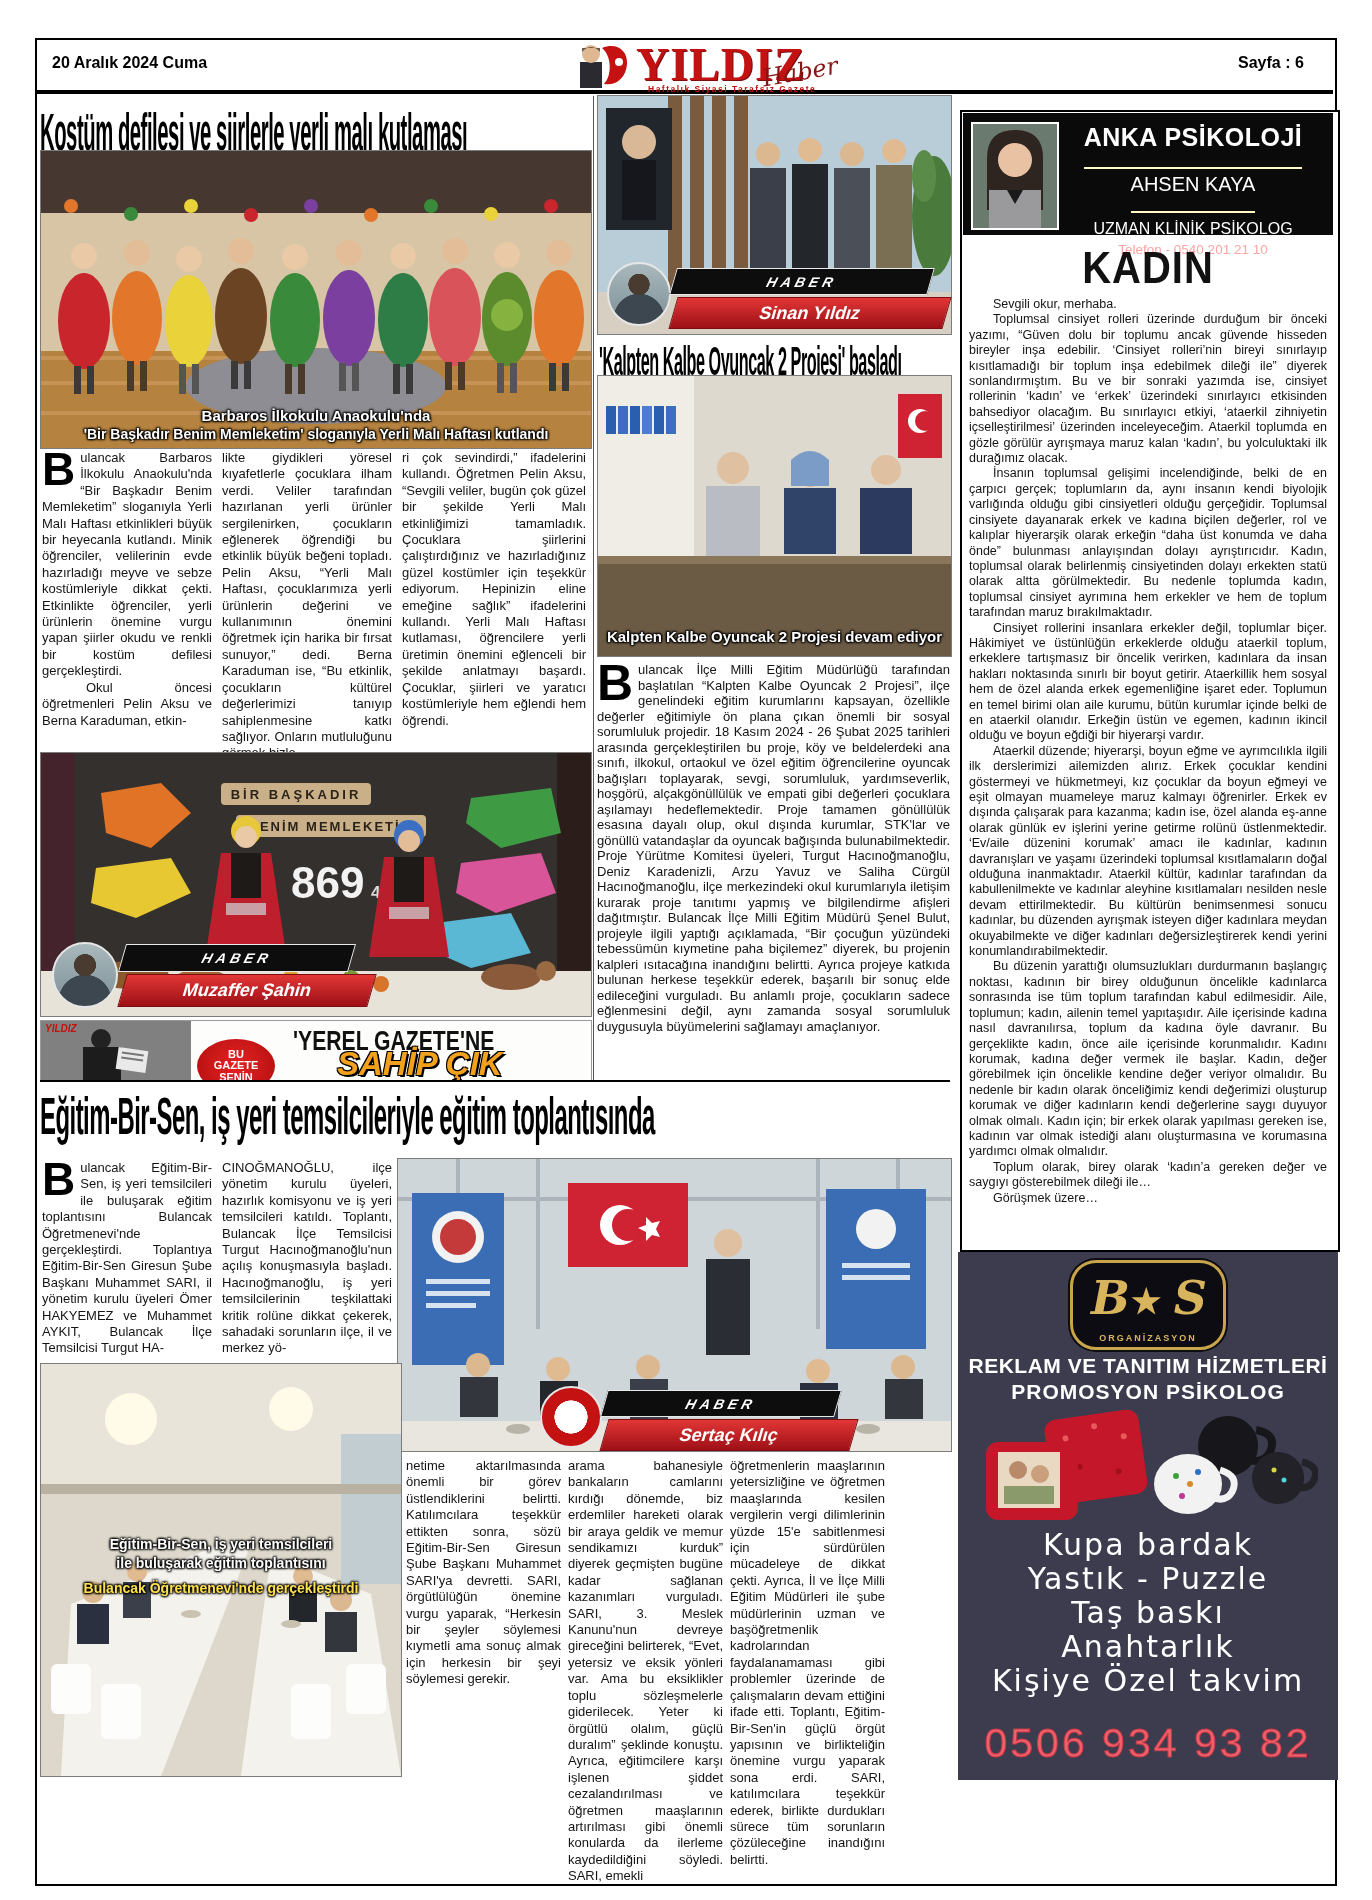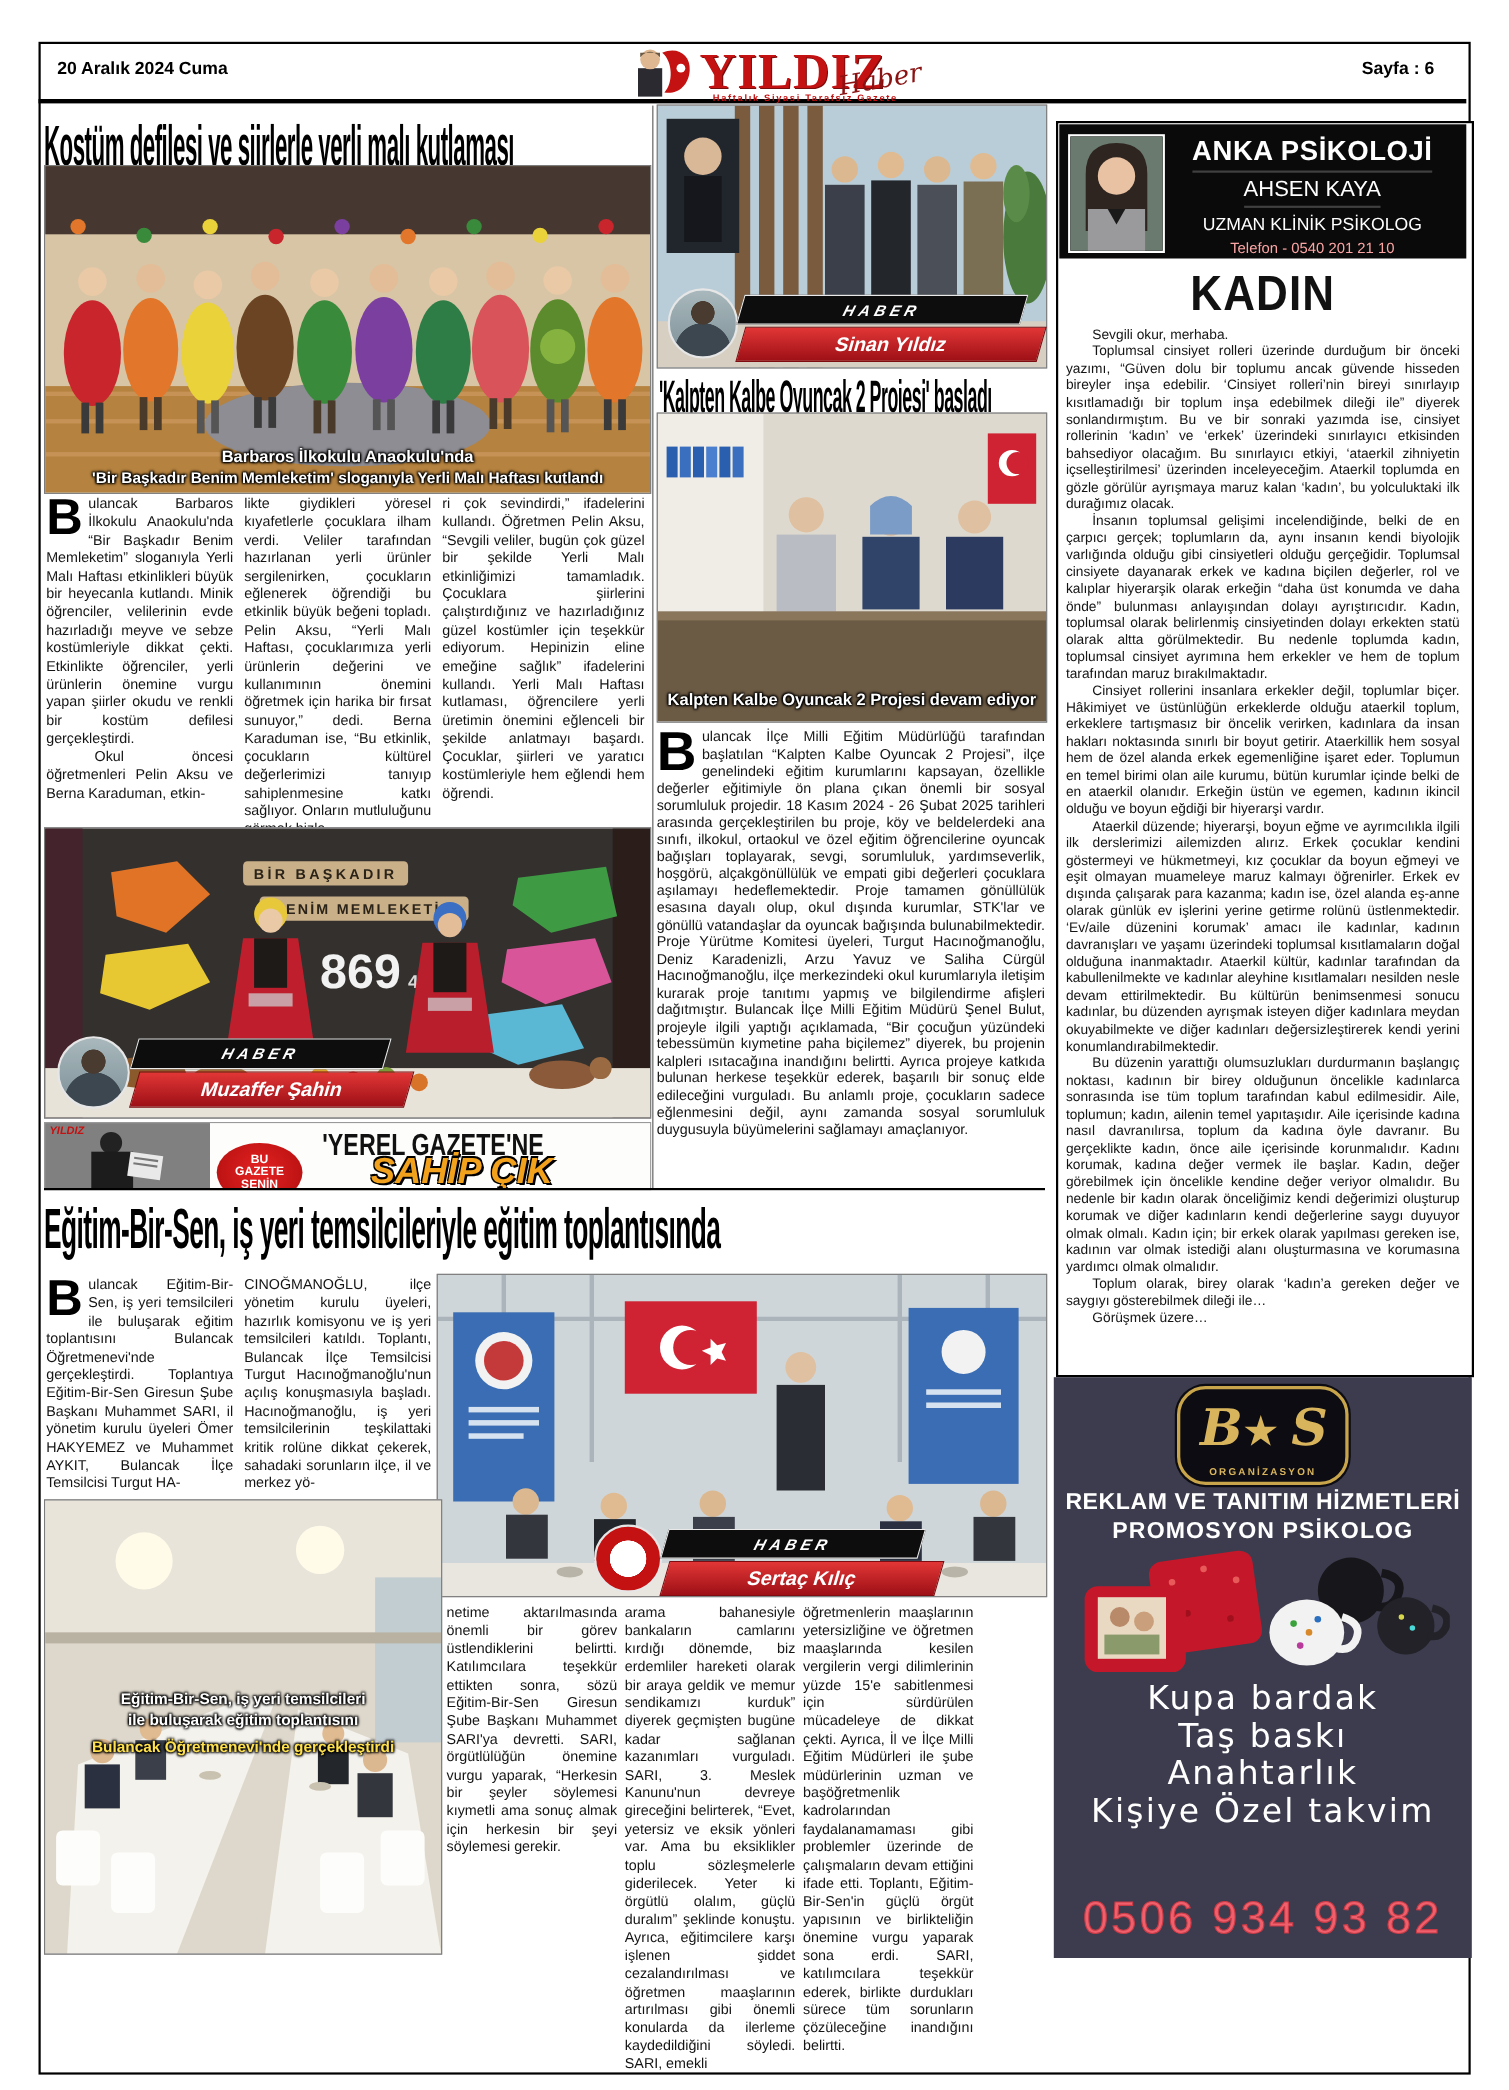--- a/index.html
+++ b/index.html
@@ -26,21 +26,21 @@
   .cap.yellow{color:#ffe14d}
   .badge{position:absolute}
   .badge .flag{position:absolute;background:#0d0d0d;transform:skewX(-16deg);display:flex;align-items:center;justify-content:center;color:#fff;font-style:italic;font-weight:bold;letter-spacing:4px;font-size:14px;border:1px solid #e9e9e9}
   .badge .ribbon{position:absolute;background:linear-gradient(180deg,#e23636,#9d1016);transform:skewX(-16deg);display:flex;align-items:center;justify-content:center;color:#fff;font-weight:bold;font-size:18px;border:1px solid #7e0c10}
   .badge .avatar{position:absolute;border-radius:50%;border:2px solid #e6e6e6;
       background:radial-gradient(circle at 50% 34%,#4a3b30 0 21%,rgba(0,0,0,0) 22%),
                  radial-gradient(circle at 50% 92%,#3c4750 0 40%,rgba(0,0,0,0) 41%),
                  linear-gradient(180deg,#a8b8bc,#7d8f97)}
   .rc-box{position:absolute;border:2px solid #000;background:#fff}
   .anka{position:absolute;background:#0a0a0a;color:#fff;text-align:center}
-  .anka .u{border-bottom:2px solid #404040;display:inline-block;padding-bottom:3px}
+  .anka .u{border-bottom:2px solid #fef9c3;display:inline-block;padding-bottom:15px}
   .bs{position:absolute;background:#3c3c4e;color:#fff;text-align:center}
   .bs-logo{position:absolute;left:50%;transform:translateX(-50%);width:150px;height:84px;background:#0c0c12;border:3px solid #c8a44a;border-radius:26px;box-shadow:0 0 0 2px #0c0c12}
   .bs-logo .gold{color:#d8b45c;font-family:"DejaVu Serif",serif;font-style:italic;font-weight:bold}
   .bs-list{position:absolute;left:0;right:0;text-align:center;color:#fff;font-size:30px;letter-spacing:2px;line-height:34px;font-family:"DejaVu Sans",sans-serif}
   .bs-phone{position:absolute;left:0;right:0;text-align:center;color:#f0606c;font-weight:normal;font-size:41px;letter-spacing:3px;-webkit-text-stroke:1px #c93a46}
   .banner{position:absolute;background:#fdfdfb;border:1px solid #999;overflow:hidden}
   .banner-title{position:absolute;font-weight:bold;color:#111;font-size:23px;letter-spacing:0;white-space:nowrap;transform-origin:left top;transform:scale(.92,1.2)}
   .banner-sub{position:absolute;font-weight:bold;font-style:italic;color:#f2a11c;font-size:33px;white-space:nowrap;
       text-shadow:2px 2px 0 #000,-1px -1px 0 #000,1px -1px 0 #000,-1px 1px 0 #000}
   .redblob{position:absolute;background:radial-gradient(circle,#e42222,#b40f0f);border-radius:50%;color:#fff;font-weight:bold;text-align:center;display:flex;flex-direction:column;justify-content:center;line-height:1.05}
@@ -382,20 +382,21 @@
         </g>
       <g>
           <path d="M300 48 a26 26 0 1 0 .1 0 Z" fill="#222228"></path>
           <path d="M324 58 q18 4 12 18 q-5 10 -16 7" fill="none" stroke="#222228" stroke-width="7"></path>
           <circle cx="296" cy="66" r="2.5" fill="#d8d84a"></circle>
           <circle cx="306" cy="76" r="2.5" fill="#4ad8d8"></circle>
         </g>
     </svg>
     <div class="bs-list" style="top:276px">
       <div>Kupa bardak</div>
+      <div>Yastık - Puzzle</div>
       <div>Taş baskı</div>
       <div>Anahtarlık</div>
       <div>Kişiye Özel takvim</div>
     </div>
     <div class="bs-phone" style="top:468px">0506 934 93 82</div>
   </div>
 
   <div class="hrule" style="left:40px;top:1080px;width:910px;height:2px"></div>
   <div class="headline" style="left:40px;top:1086px;font-size:46px;transform:scale(.52,1.12)">Eğitim-Bir-Sen, iş yeri temsilcileriyle eğitim toplantısında</div>
 

